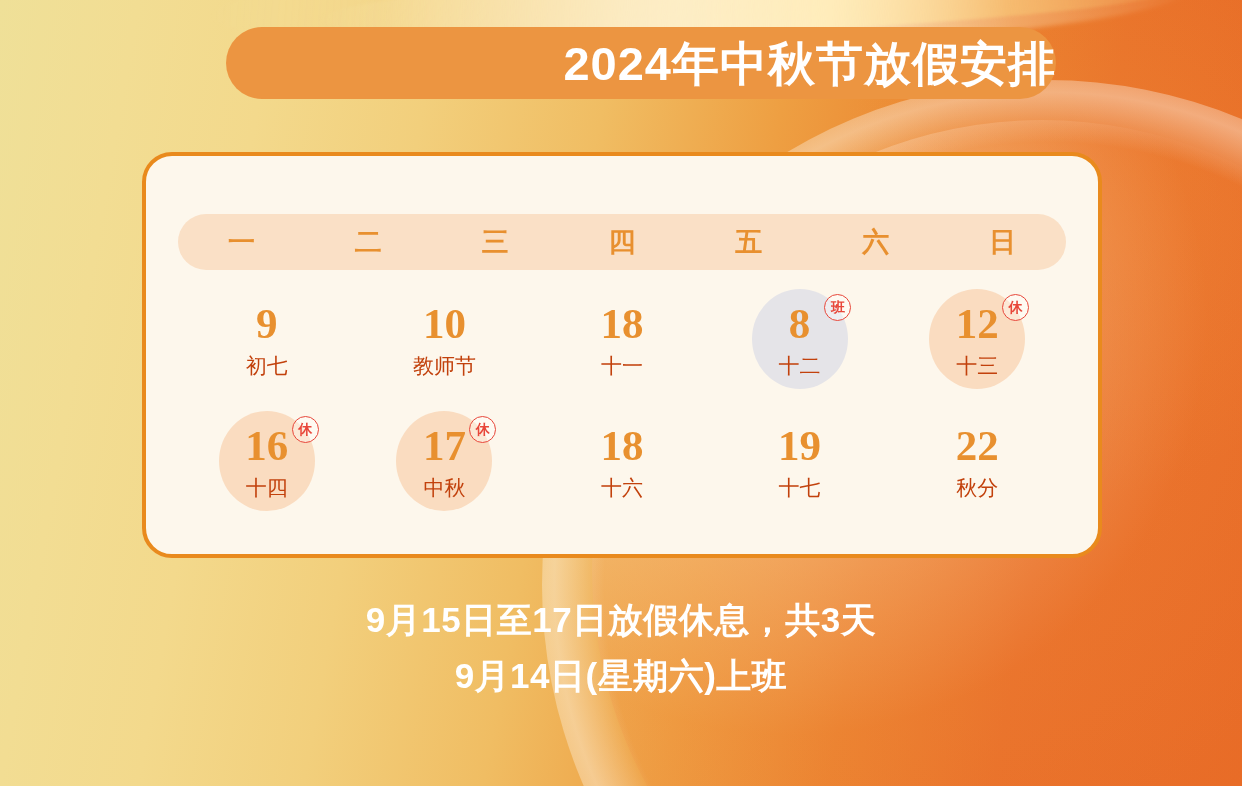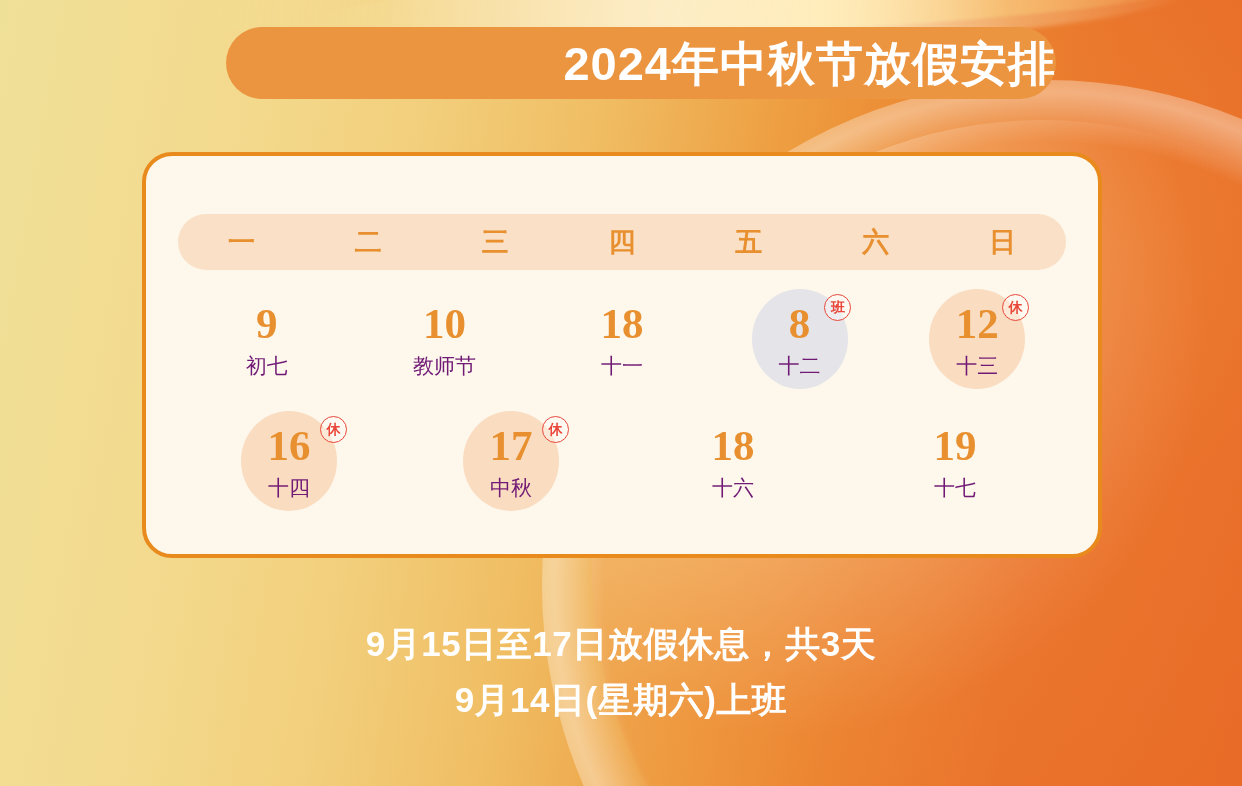--- a/index.html
+++ b/index.html
@@ -203,21 +203,21 @@
     z-index: 2;
     color: #e8902f;
     font-size: 43px;
     font-weight: bold;
     line-height: 1;
     font-family: "Liberation Serif", "DejaVu Serif", serif;
   }
   .day-alt {
     position: relative;
     z-index: 2;
-    color: #701a75;
+    color: #c2410c;
     font-size: 21px;
     line-height: 1;
     margin-top: 10px;
     white-space: nowrap;
   }
   .badge {
     position: absolute;
     z-index: 3;
     top: 10px;
     left: 64%;
@@ -230,21 +230,21 @@
     line-height: 24px;
     text-align: center;
     font-weight: 600;
     background: rgba(255,255,255,0.35);
   }
 
   
   .footer {
     position: absolute;
     left: 0;
-    top: 616px;
+    top: 592px;
     width: 1242px;
     text-align: center;
   }
   .footer-line {
     color: #ffffff;
     font-size: 35px;
     font-weight: bold;
     line-height: 56px;
     letter-spacing: 0.5px;
   }
@@ -323,20 +323,25 @@
         <div class="day">
           <div class="day-bubble"></div>
           <div class="day-num">18</div>
           <div class="day-alt">十六</div>
         </div>
         <div class="day">
           <div class="day-bubble"></div>
           <div class="day-num">19</div>
           <div class="day-alt">十七</div>
         </div>
+        <div class="day">
+          <div class="day-bubble"></div>
+          <div class="day-num">22</div>
+          <div class="day-alt">秋分</div>
+        </div>
       </div>
 
     </div>
   </div>
 
   <div class="footer">
     <div class="footer-line">9月15日至17日放假休息，共3天</div>
     <div class="footer-line">9月14日(星期六)上班</div>
   </div>
 

